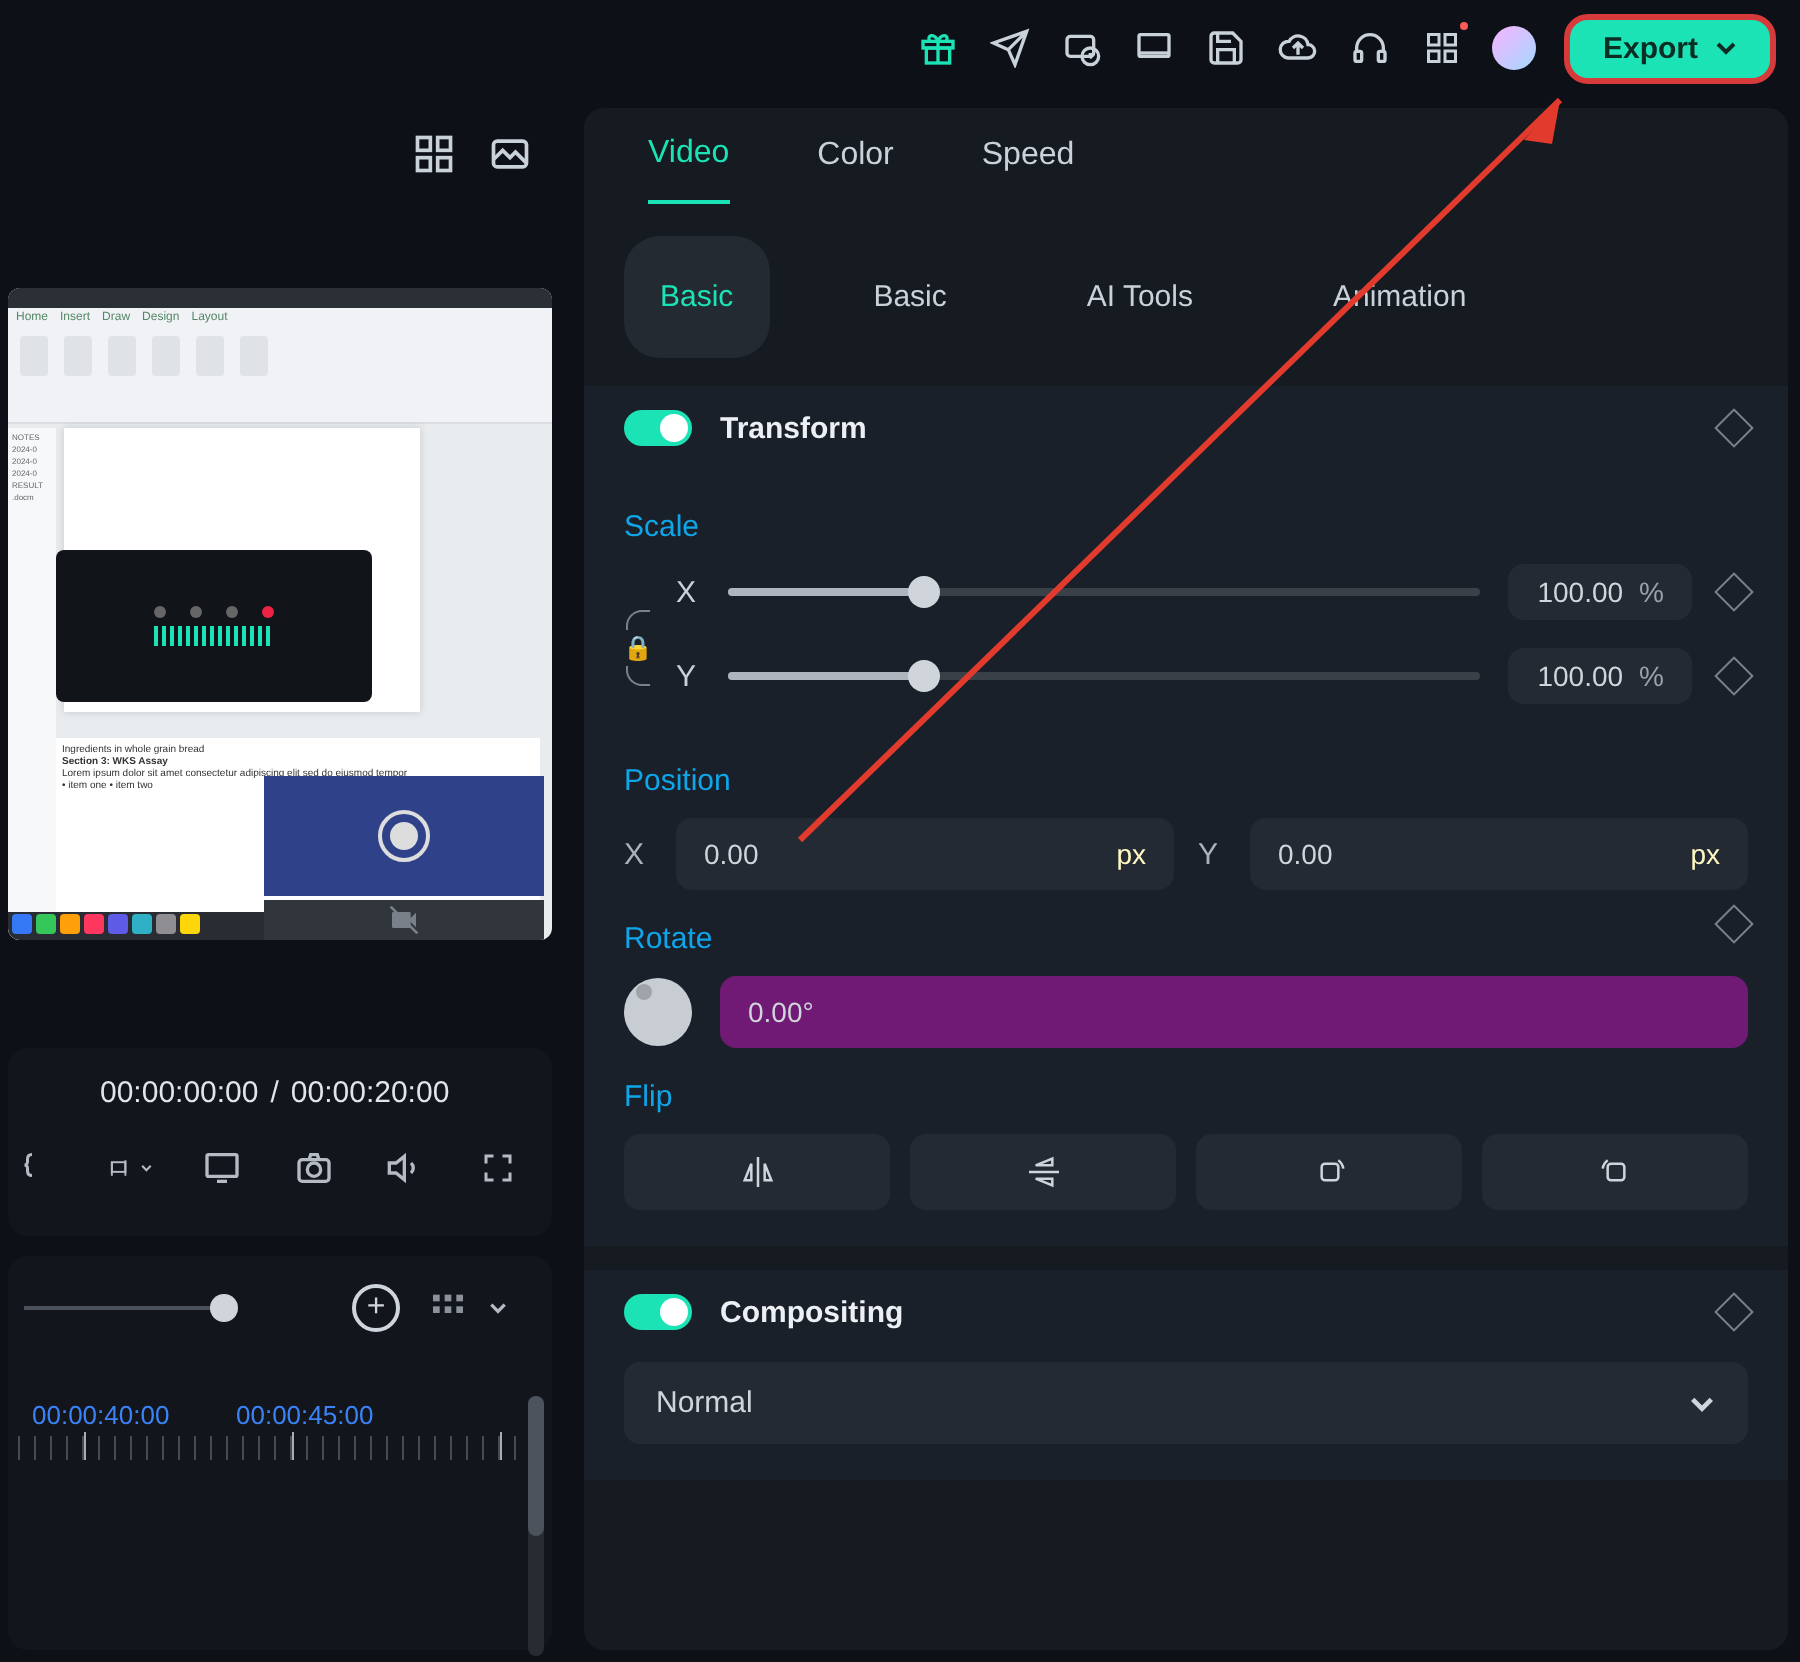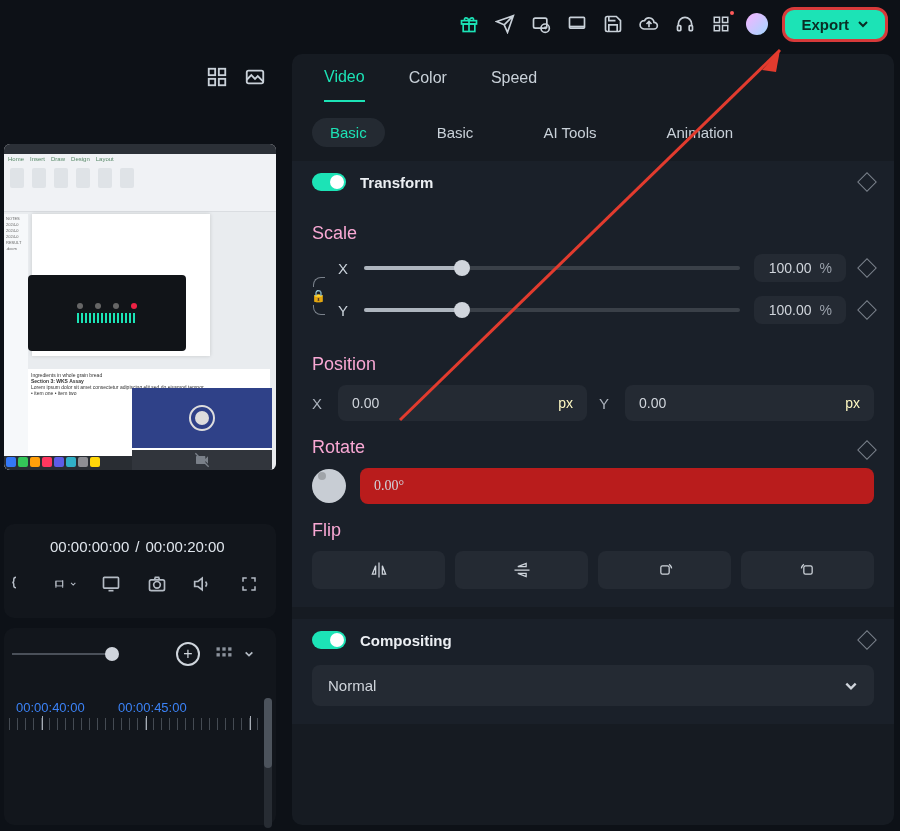--- a/index.html
+++ b/index.html
@@ -61,34 +61,34 @@
 .tl-label { font-size: 13px; color: #3b82f6; }
 .tl-scroll { position: absolute; right: 4px; top: 70px; width: 8px; height: 130px; background: #272c33; border-radius: 4px; }
 .tl-scroll .th { position: absolute; top: 0; left: 0; right: 0; height: 70px; background: #4c535c; border-radius: 4px; }
 
 
 .right { position: absolute; top: 54px; left: 292px; right: 6px; bottom: 6px; background: #161b22; border-radius: 10px; overflow: hidden; }
 .tabs1 { display: flex; align-items: center; gap: 44px; padding: 14px 32px 0 32px; }
 .tabs1 .t { font-size: 16px; color: #c9d1d9; padding-bottom: 14px; cursor: pointer; }
 .tabs1 .t.active { color: #1ce3b6; border-bottom: 2px solid #1ce3b6; }
 .tabs2 { display: flex; align-items: center; gap: 34px; padding: 16px 20px 14px 20px; }
-.tabs2 .t { font-size: 15px; color: #c9d1d9; padding: 6px 18px; border-radius: 18px; cursor: pointer; }
+.tabs2 .t { font-size: 15px; color: #c9d1d9; padding: 22px 18px; border-radius: 18px; cursor: pointer; }
 .tabs2 .t.active { background: #242a32; color: #1ce3b6; }
 
 .section { background: #1a2029; }
 .sec-head { display: flex; align-items: center; padding: 12px 20px; gap: 14px; }
 .toggle { position: relative; width: 34px; height: 18px; background: #1ce3b6; border-radius: 10px; cursor: pointer; }
 .toggle .k { position: absolute; top: 2px; right: 2px; width: 14px; height: 14px; background: #fff; border-radius: 50%; }
 .toggle.off { background: #3a4048; }
 .toggle.off .k { left: 2px; right: auto; }
 .sec-title { font-weight: 600; font-size: 15px; color: #eceff3; }
 .diamond { width: 14px; height: 14px; border: 1px solid #7a818b; transform: rotate(45deg); margin-left: auto; cursor: pointer; }
 
 .sec-body { padding: 4px 20px 18px 20px; }
-.lbl { font-size: 18px; color: #f9a8d4; margin-top: 16px; margin-bottom: 10px; }
+.lbl { font-size: 15px; color: #0ea5e9; margin-top: 16px; margin-bottom: 10px; }
 
 .scale-row { display: flex; align-items: center; gap: 14px; margin-bottom: 14px; }
 .link-col { display: flex; flex-direction: column; align-items: center; gap: 2px; color: #1ce3b6; margin-right: 2px; width: 14px; }
 .link-arc { width: 12px; height: 10px; border: 1px solid #7a818b; border-width: 1px 0 0 1px; border-top-left-radius: 8px; }
 .link-arc.bot { transform: scaleY(-1); }
 .link-lock { font-size: 12px; }
 .axis-lbl { width: 14px; text-align: center; color: #c9d1d9; font-size: 15px; }
 .slider { position: relative; flex: 1; height: 4px; background: #3a4048; border-radius: 2px; }
 .slider .fill { position: absolute; left: 0; top: 0; bottom: 0; background: #aeb5be; border-radius: 2px; }
 .slider .kn { position: absolute; top: -6px; width: 16px; height: 16px; background: #d0d5dc; border-radius: 50%; margin-left: -8px; }
@@ -96,21 +96,21 @@
 .val-box .u { color: #9aa1ab; }
 
 .pos-row { display: flex; align-items: center; gap: 12px; }
 .pos-axis { color: #aab1bb; font-size: 15px; width: 14px; }
 .pos-input { flex: 1; background: #242a33; border-radius: 8px; padding: 10px 14px; display: flex; justify-content: space-between; font-size: 14px; color: #d0d5dc; }
 .pos-input .u { color: #fef9c3; }
 
 .rotate-row { display: flex; align-items: center; gap: 14px; }
 .rot-dial { width: 34px; height: 34px; border-radius: 50%; background: #c8cdd4; position: relative; }
 .rot-dial::after { content: ""; position: absolute; top: 3px; left: 6px; width: 8px; height: 8px; background: rgba(0,0,0,.2); border-radius: 50%; }
-.rot-box { flex: 1; background: #b91c1c; border-radius: 8px; padding: 10px 14px; font-size: 14px; color: #d0d5dc; font-family: Liberation Serif, serif; }
+.rot-box { flex: 1; background: #701a75; border-radius: 8px; padding: 10px 14px; font-size: 14px; color: #d0d5dc; }
 
 .flip-row { display: flex; gap: 10px; margin-top: 10px; }
 .flip-btn { flex: 1; height: 38px; background: #242a33; border-radius: 8px; display: flex; align-items: center; justify-content: center; color: #cfd5dc; cursor: pointer; }
 
 .blend-select { background: #242a33; border-radius: 8px; padding: 12px 16px; display: flex; justify-content: space-between; align-items: center; font-size: 15px; color: #d0d5dc; cursor: pointer; }
 
 
 .arrow { position: absolute; top: 40px; left: 300px; width: 560px; height: 420px; pointer-events: none; }
 
 svg { display: block; }
@@ -406,21 +406,21 @@
             <span class="u">px</span>
         </div>
         <div class="pos-axis">Y</div>
         <div class="pos-input">
           <span>0.00</span>
             <span class="u">px</span>
         </div>
       </div>
 
 
-      <div style="display:flex;align-items:center">
+      <div style="display:flex;">
         <div class="lbl">Rotate</div>
         <div style="flex:1"></div>
         <div class="diamond" style="margin-top:10px"></div>
       </div>
       <div class="rotate-row">
         <div class="rot-dial"></div>
         <div class="rot-box">0.00°</div>
       </div>
 
       <div class="lbl">Flip</div>

